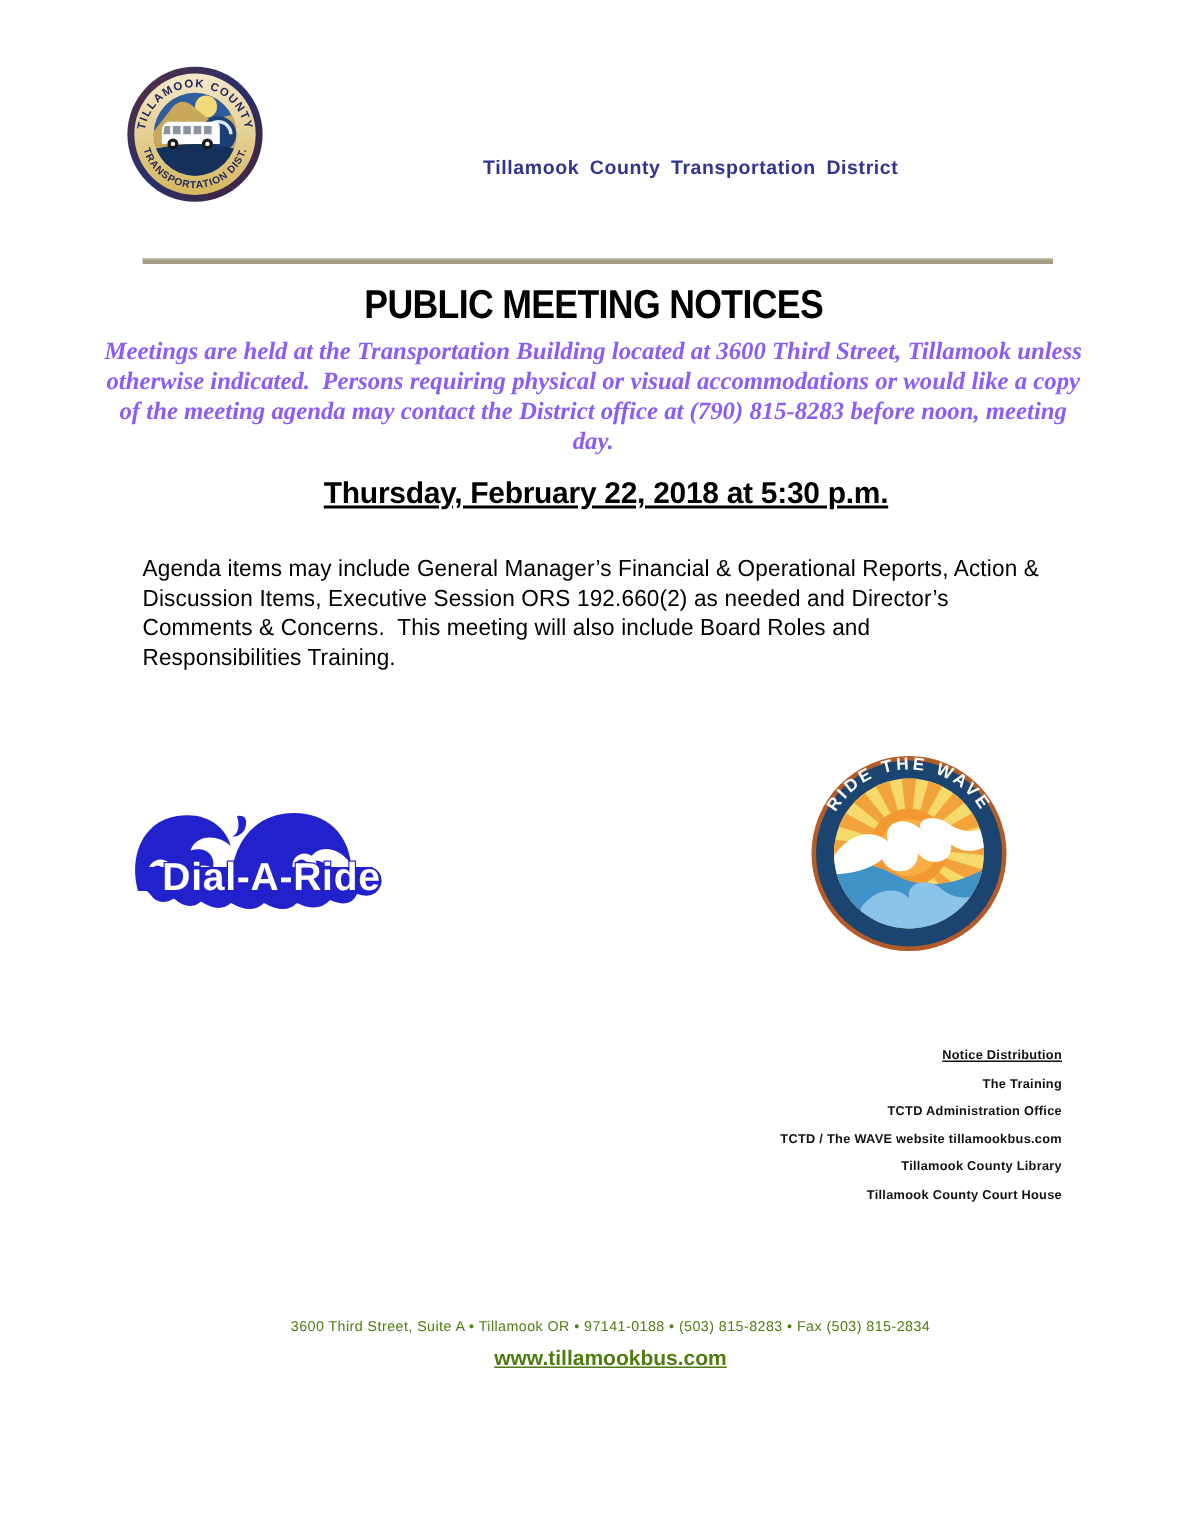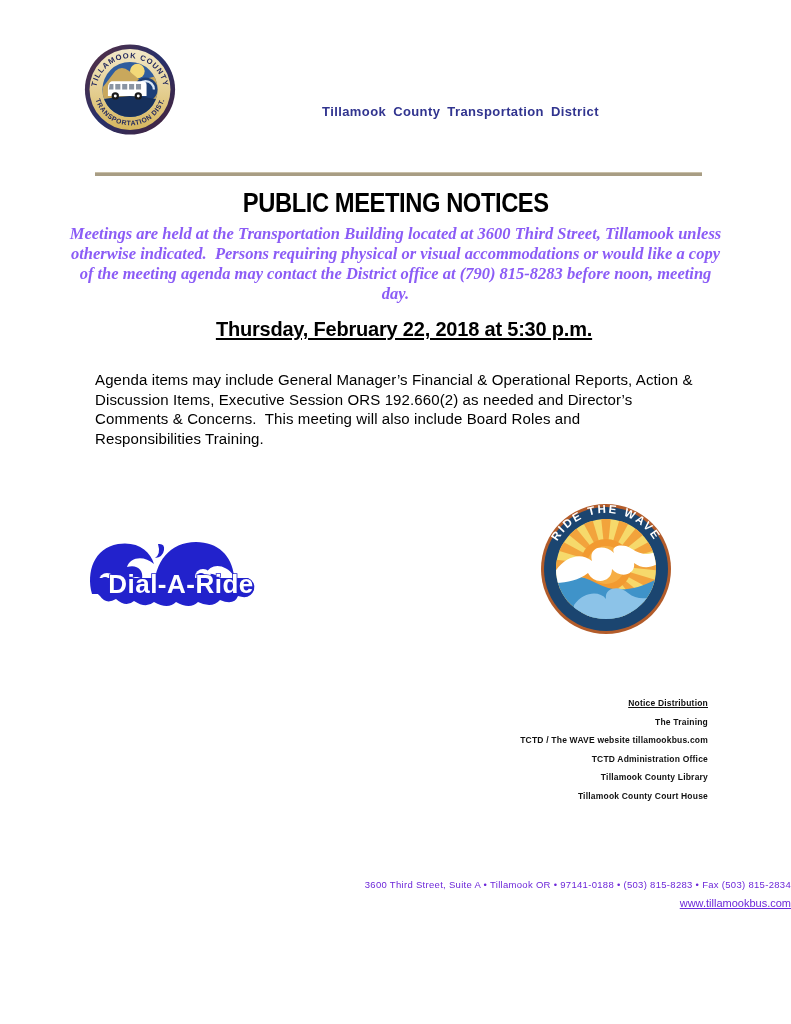--- a/index.html
+++ b/index.html
@@ -61,27 +61,27 @@
   
   .distribution {
     position:absolute; right:83px; top:694px; text-align:right;
     font-size:8.5px; font-weight:700; line-height:18.5px; letter-spacing:0.2px;
     color:#111;
   }
   .distribution .head { text-decoration:underline; }
 
   
   .footer {
-    position:absolute; left:0; right:0; top:879px; text-align:right;
-    color:#6d28d9;
+    position:absolute; left:0; right:0; top:879px; text-align:center;
+    color:#4d7c0f;
     margin-left:23px;
   }
   .footer .address { font-size:9.5px; letter-spacing:0.3px; white-space:pre; }
   .footer .site {
-    margin-top:7px; font-size:11px; font-weight:400;
+    margin-top:7px; font-size:14px; font-weight:700;
     text-decoration:underline; display:inline-block;
   }
   .footer .site-row { margin-top:0; }
 </style>
 </head>
 <body>
 
 <div class="page">
 
   <svg class="tctd-logo" viewBox="0 0 100 100" aria-hidden="true">
@@ -210,22 +210,22 @@
       <path d="M 12,74 C 22,54 40,48 52,58 C 48,44 64,40 74,50 C 70,42 84,40 92,46 C 104,54 114,52 122,44 L 122,58 C 112,66 102,66 94,60 C 96,72 80,76 72,66 C 72,80 54,82 48,70 C 38,78 24,80 12,80 Z" fill="#ffffff"></path>
     </g>
     <text font-size="11.5" font-weight="bold" fill="#ffffff" letter-spacing="2.2" font-family="Liberation Sans, sans-serif">
       <textPath href="#rtwArc" startOffset="50%" text-anchor="middle">RIDE THE WAVE</textPath>
     </text>
   </svg>
 
   <div class="distribution">
     <div class="head">Notice Distribution</div>
     <div class="item">The Training</div>
+    <div class="item">TCTD Administration Office</div>
     <div class="item">TCTD / The WAVE website tillamookbus.com</div>
-    <div class="item">TCTD Administration Office</div>
     <div class="item">Tillamook County Library</div>
     <div class="item">Tillamook County Court House</div>
   </div>
 
   <div class="footer">
     <div class="address">3600 Third Street, Suite A • Tillamook OR • 97141-0188 • (503) 815-8283 • Fax (503) 815-2834</div>
     <div class="site-row">
       <span class="site">www.tillamookbus.com</span>
     </div>
   </div>

